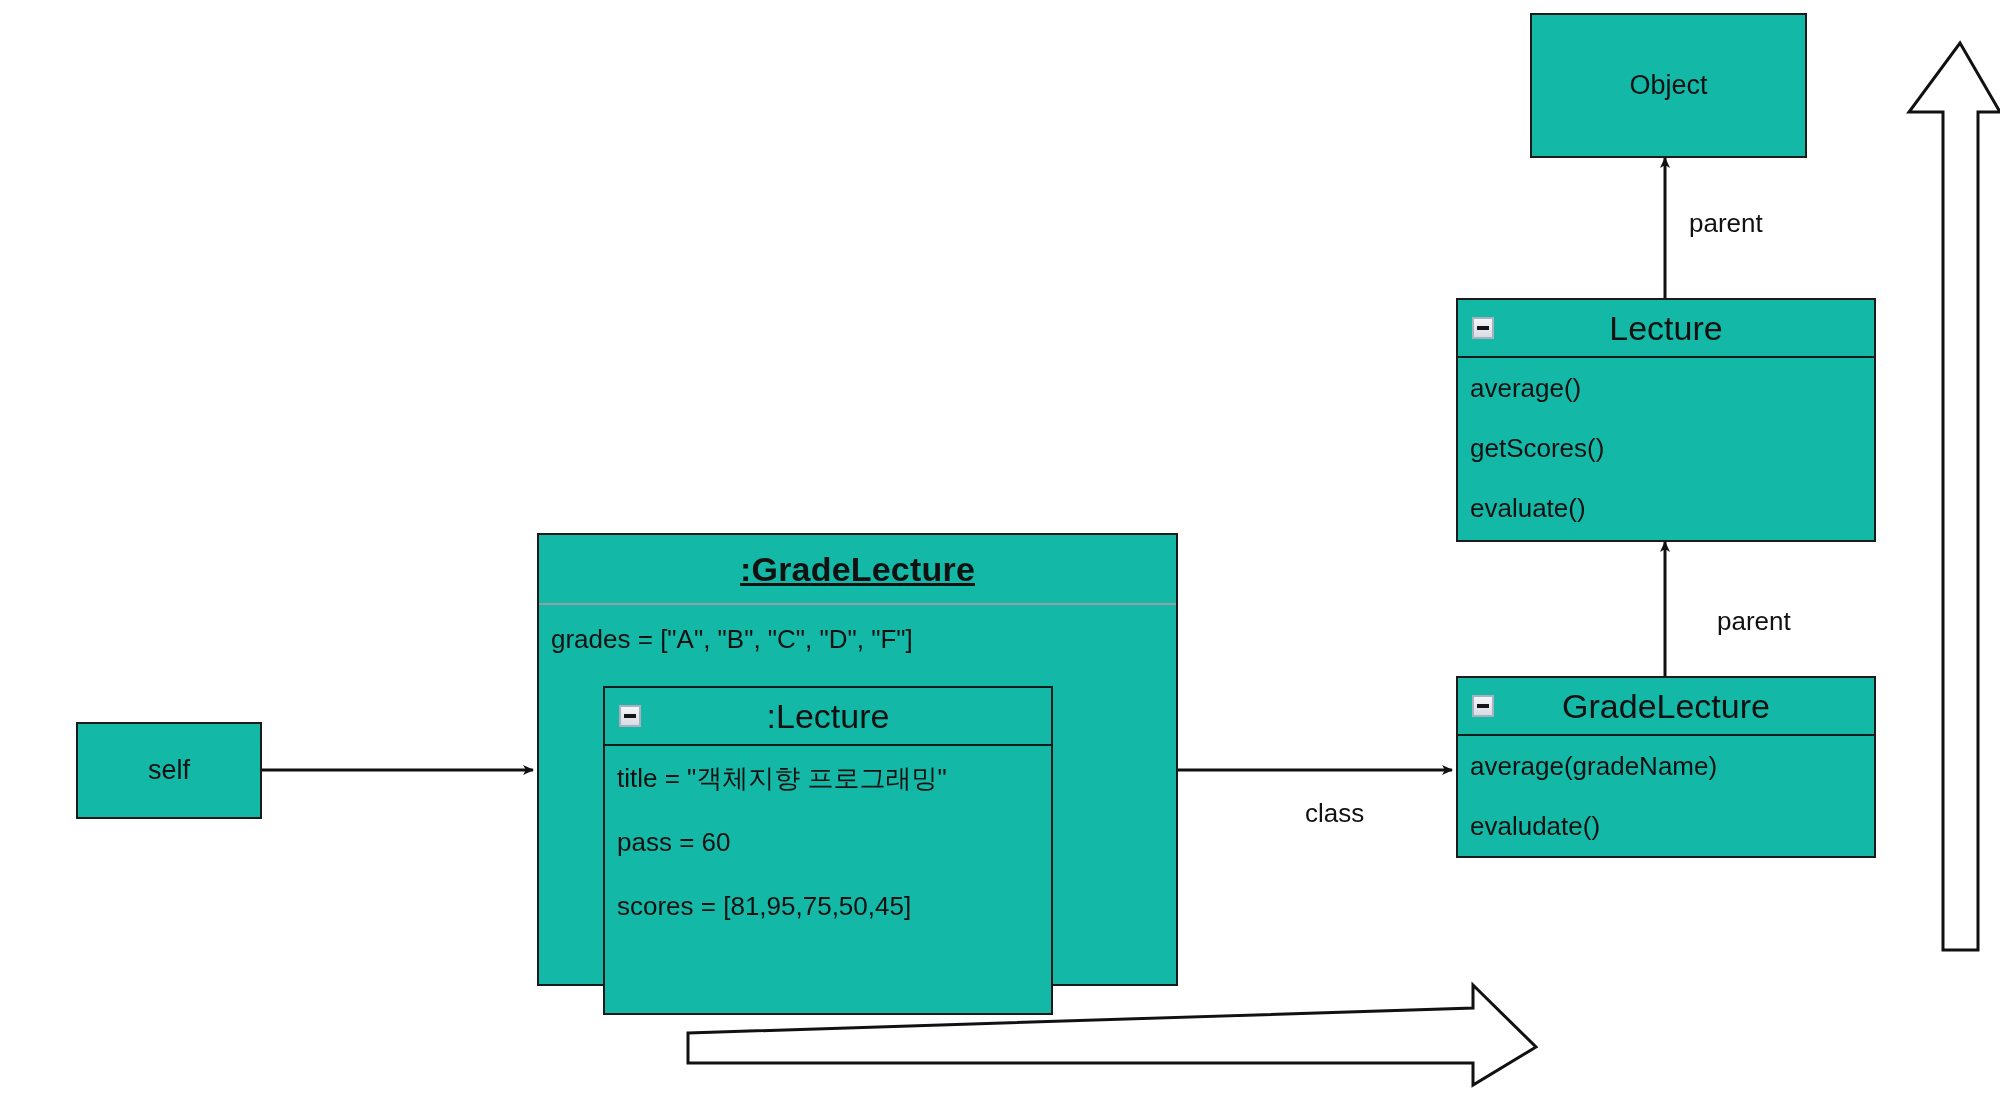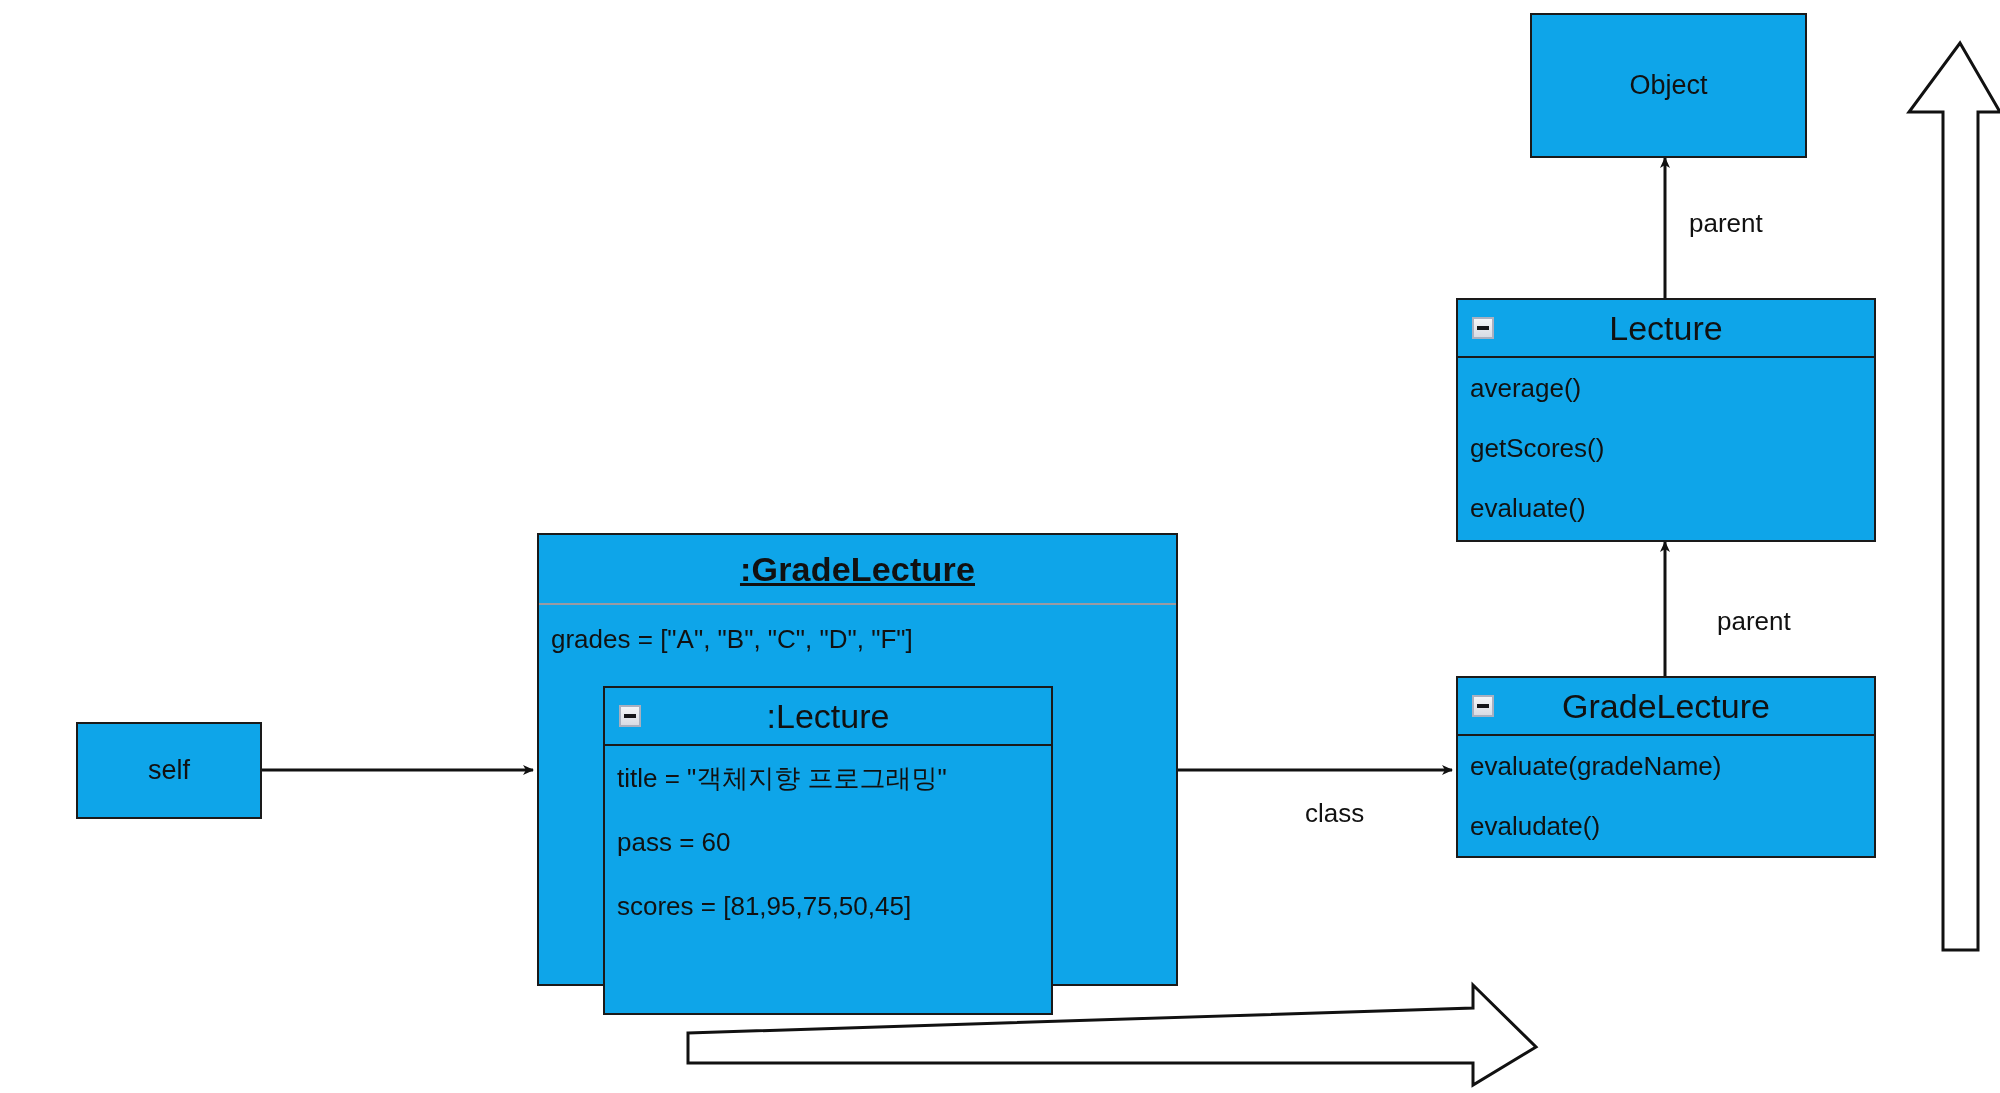--- a/index.html
+++ b/index.html
@@ -16,21 +16,21 @@
     width: 2000px;
     height: 1093px;
     background: #ffffff;
     overflow: hidden;
   }
 
   
   .box {
     position: absolute;
     box-sizing: border-box;
-    background: #0ea5e9;
+    background: #14b8a6;
     border: 2px solid #1a1a1a;
   }
   .plain-box {
     display: flex;
     align-items: center;
     justify-content: center;
     font-size: 27px;
     color: #111111;
   }
 
@@ -167,21 +167,21 @@
   </div>
 
   <div class="box" style="left:1456px; top:676px; width:420px; height:182px;">
     <div class="uml-header thick-sep" style="height:58px;">
       <span class="collapse-icon">
         <span class="bar"></span>
       </span>
       <span>GradeLecture</span>
     </div>
     <div class="uml-body">
-      <div class="uml-row" style="height:60px;">evaluate(gradeName)</div>
+      <div class="uml-row" style="height:60px;">average(gradeName)</div>
       <div class="uml-row" style="height:60px;text-align:center;">evaludate()</div>
     </div>
   </div>
 
   <div class="box" style="left:537px; top:533px; width:641px; height:453px;">
     <div class="uml-header thin-sep" style="height:70px;">
       <span class="title-underline">:GradeLecture</span>
     </div>
     <div class="uml-body">
       <div class="uml-row" style="height:68px;">grades = ["A", "B", "C", "D", "F"]</div>

